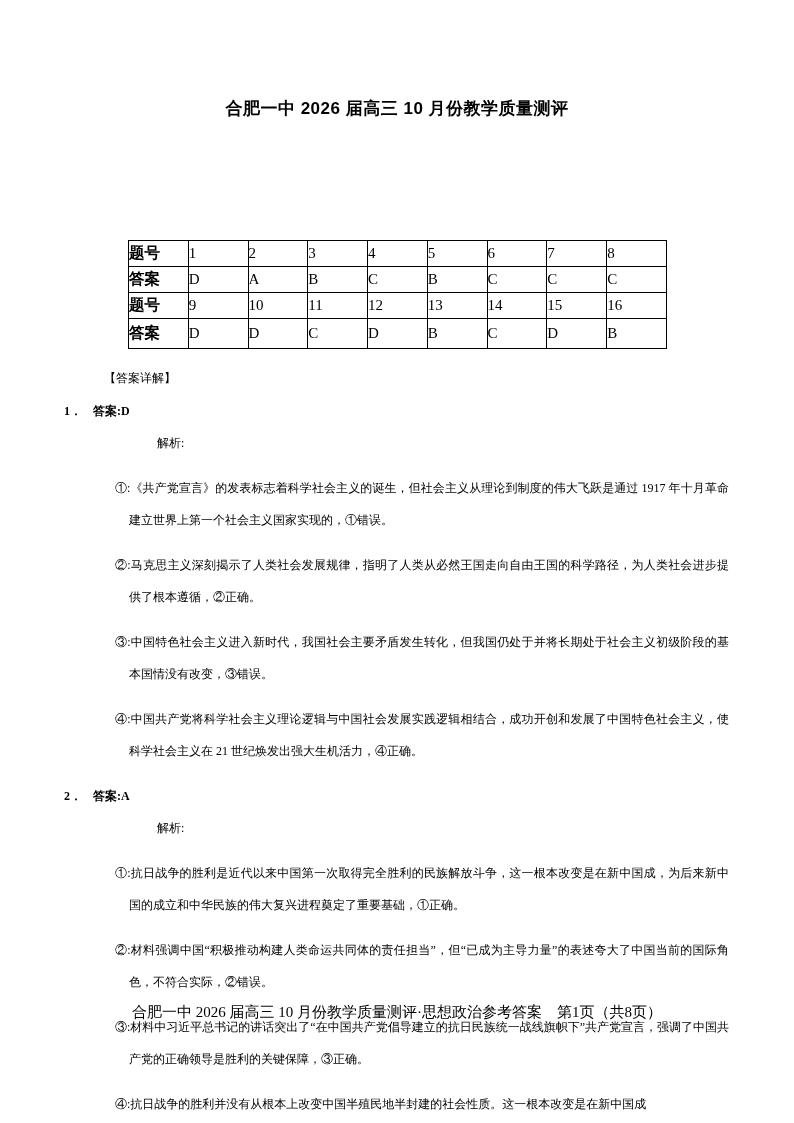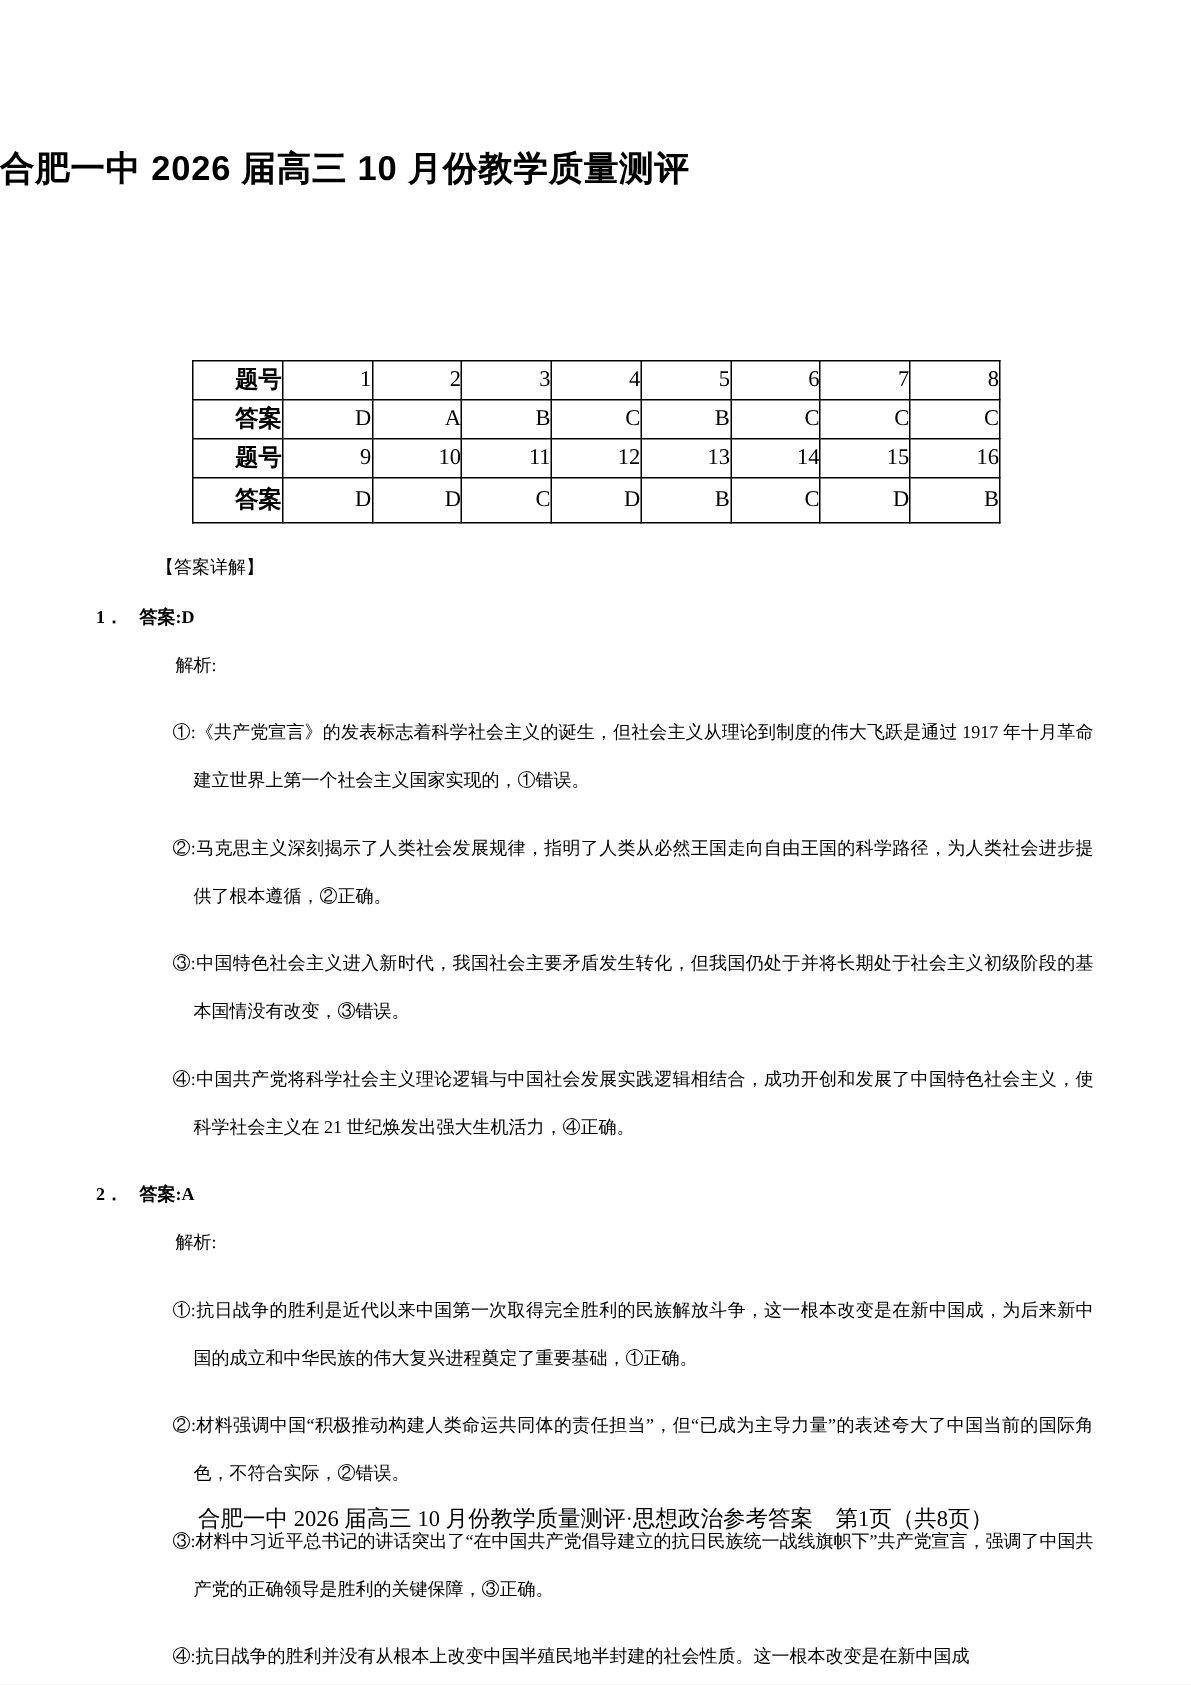--- a/index.html
+++ b/index.html
@@ -11,23 +11,24 @@
     background: #ffffff;
     color: #000000;
     font-family: "Liberation Serif", "DejaVu Serif", serif;
     overflow: hidden;
   }
   .header-title {
     position: absolute;
     top: 97px;
     left: 0;
     width: 100%;
+    text-align: center;
     font-family: "Liberation Sans", "DejaVu Sans", sans-serif;
     font-weight: bold;
-    font-size: 23px;
+    font-size: 17px;
     letter-spacing: 0.5px;
   }
   .main-title {
     position: absolute;
     top: 141px;
     left: 0;
     width: 100%;
     text-align: center;
     font-size: 31px;
     font-weight: bold;
@@ -37,21 +38,21 @@
   table.answer-table {
     position: absolute;
     top: 240px;
     left: 128px;
     width: 539px;
     border-collapse: collapse;
     table-layout: fixed;
   }
   table.answer-table th, table.answer-table td {
     border: 1.5px solid #000;
-    text-align: right;
+    text-align: left;
     vertical-align: middle;
     font-size: 15px;
     padding: 0;
     height: 25px;
   }
   table.answer-table tr:last-child th,
   table.answer-table tr:last-child td { height: 29px; }
   table.answer-table th {
     font-family: "Liberation Sans", "DejaVu Sans", sans-serif;
     font-weight: bold;
@@ -62,21 +63,21 @@
     top: 362px;
     left: 0;
     right: 0;
     line-height: 32.5px;
     font-size: 12px;
     padding-right: 53px;
   }
   .section-title { padding-left: 104px; }
   .answer-line { padding-left: 64px; font-weight: bold; }
   .answer-line .num { display: inline-block; width: 29px; }
-  .analysis-label { padding-left: 117px; }
+  .analysis-label { padding-left: 117px; margin-left: 40px; }
   .point {
     margin: 12px;
     padding-left: 117px;
     text-indent: -14px;
     text-align: justify;
   }
   .footer {
     position: absolute;
     top: 1003px;
     left: 0;

